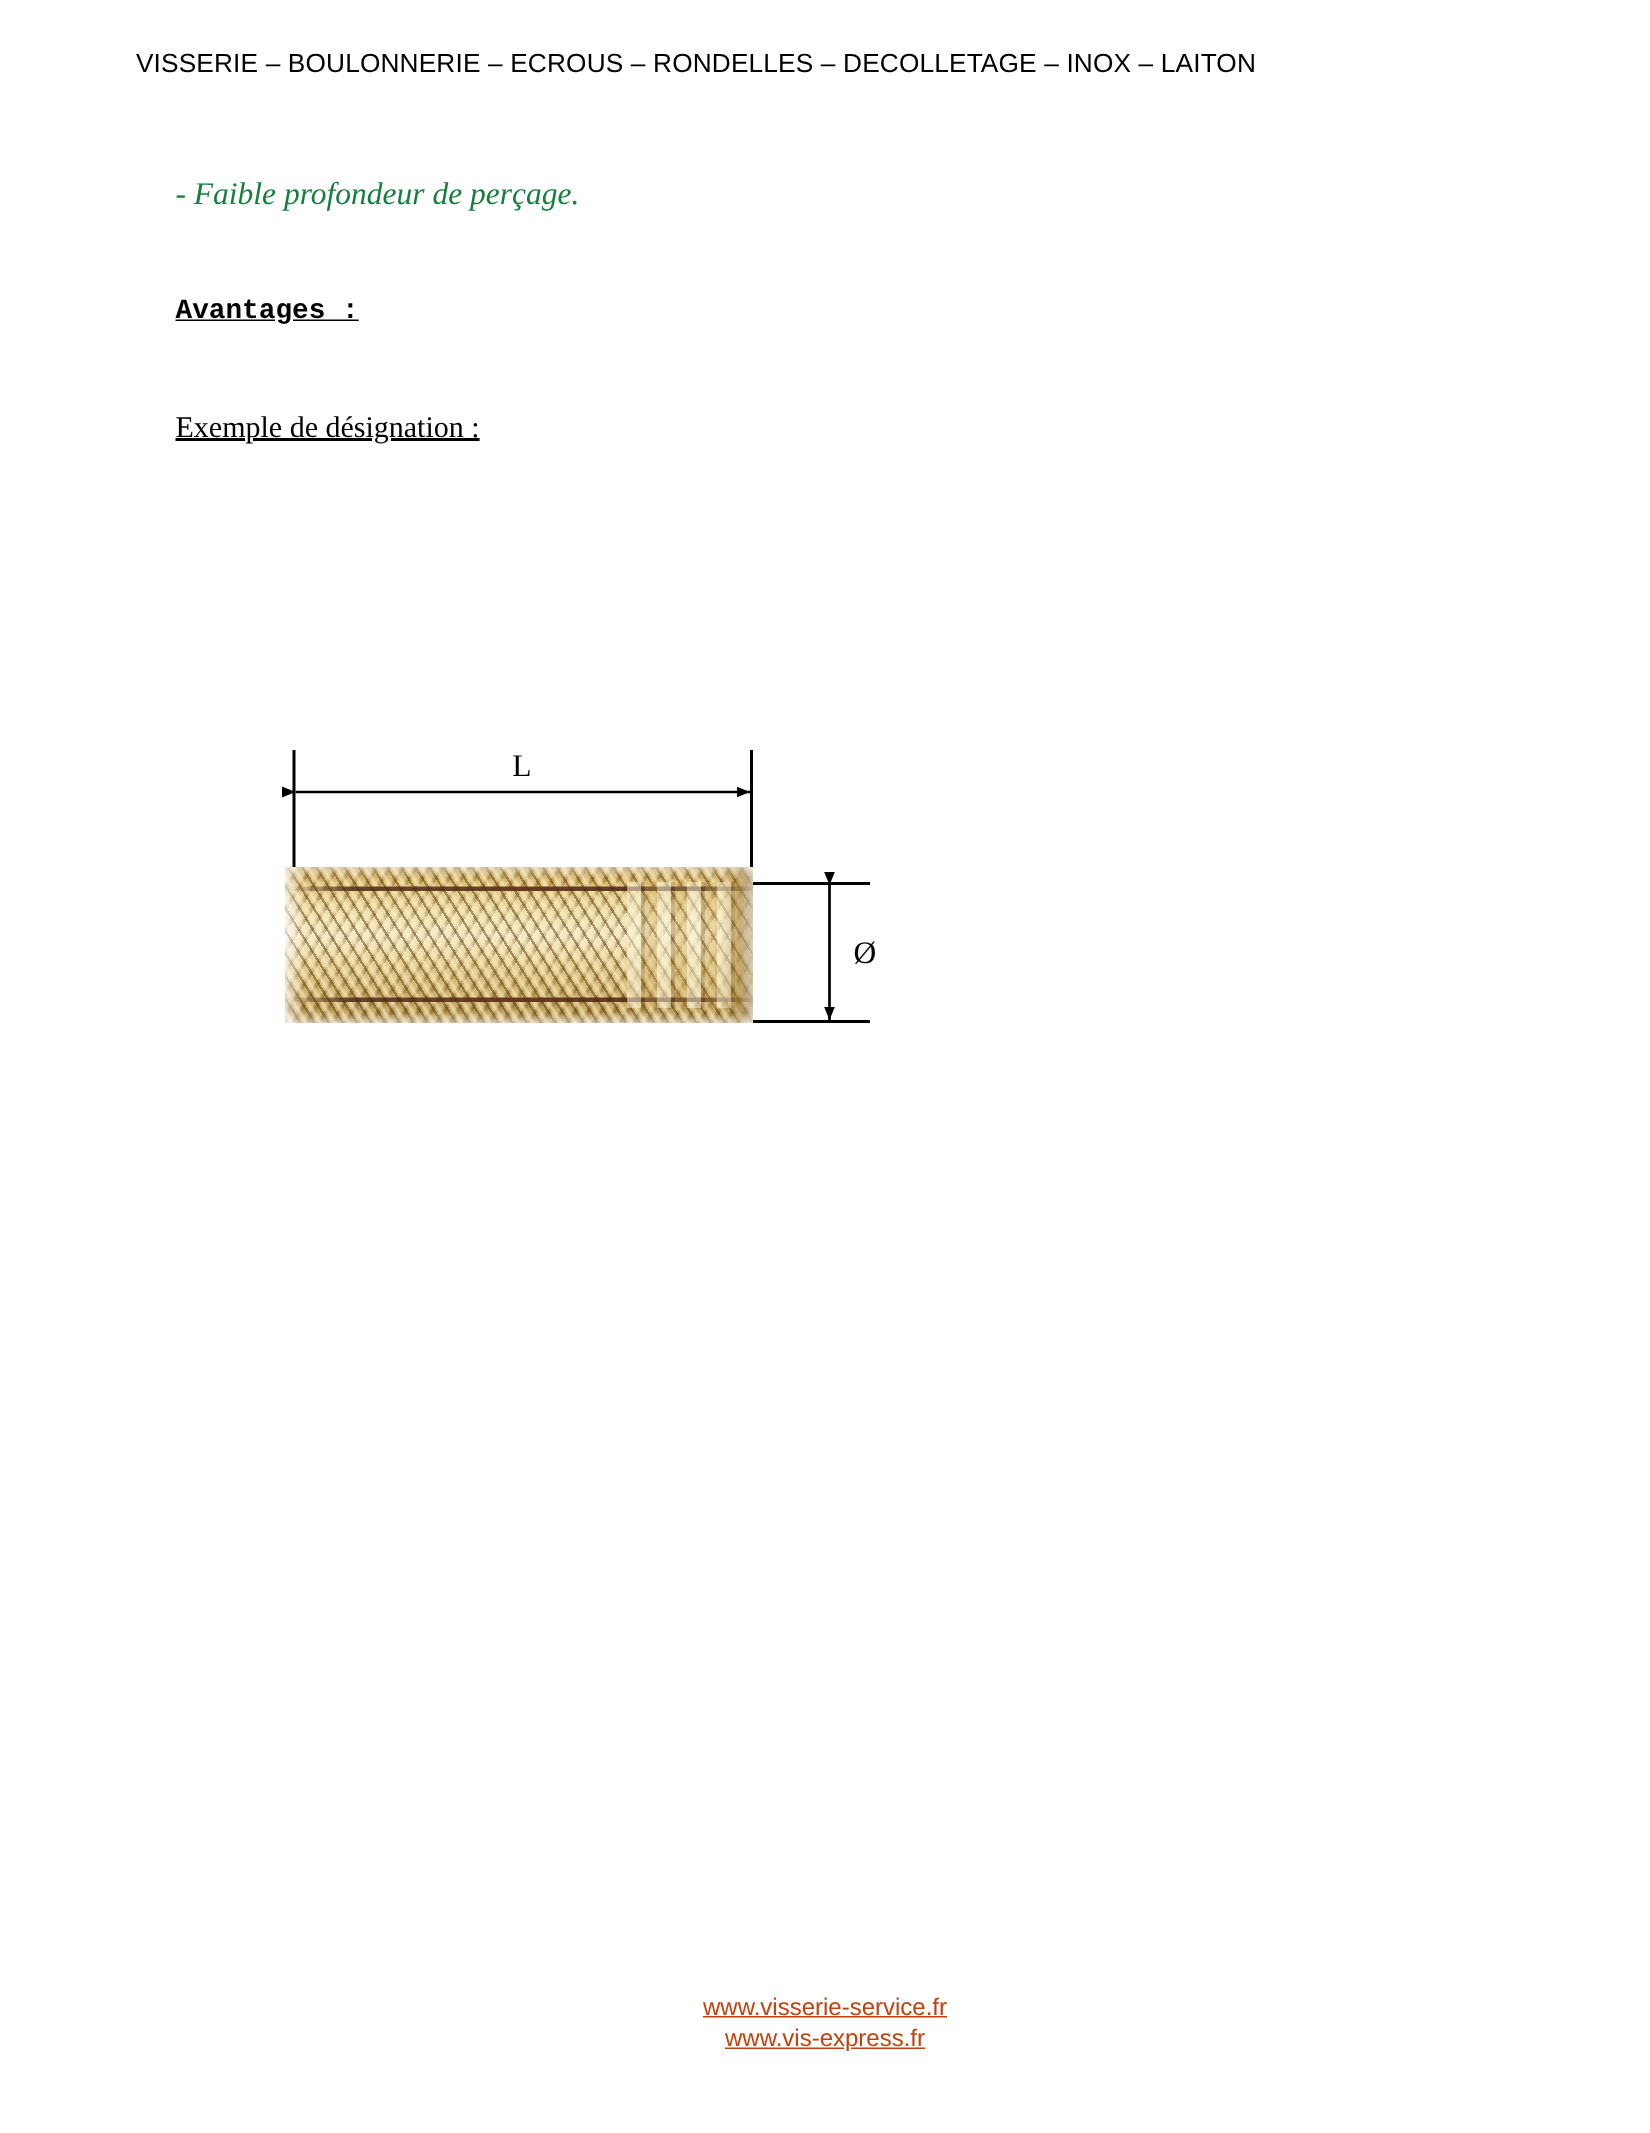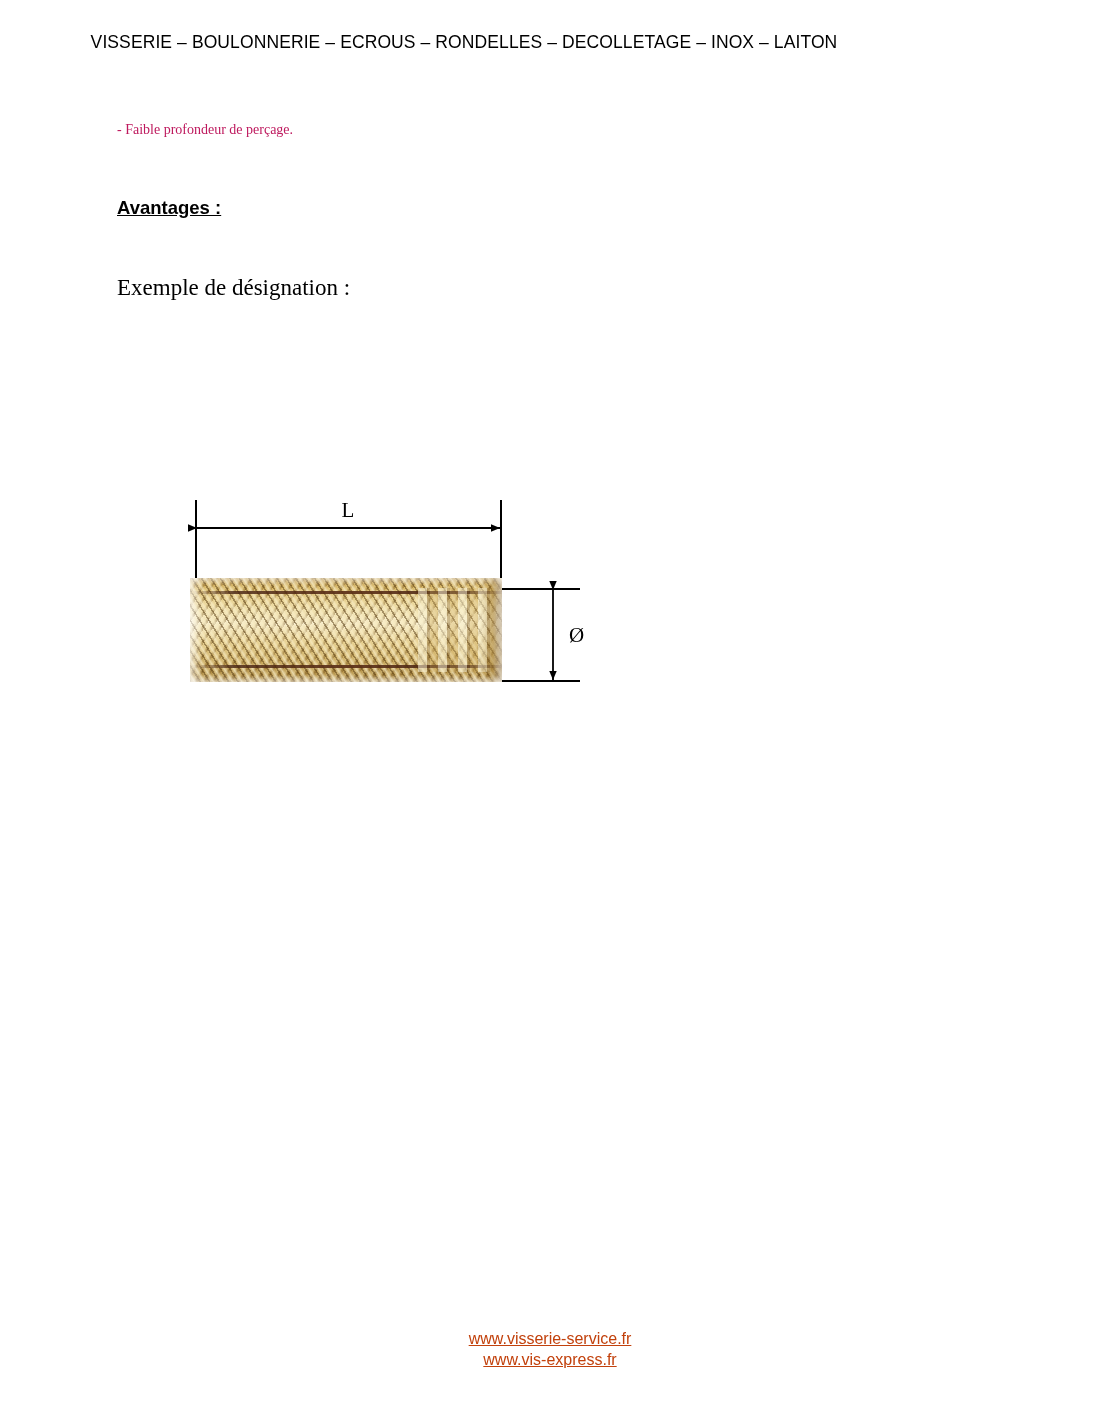--- a/index.html
+++ b/index.html
@@ -33,40 +33,42 @@
 
   
   .body-block {
     position: absolute;
     left: 117px;
     top: 118px;
     width: 860px;
   }
   .para {
     font-family: "Liberation Serif", serif;
-    font-size: 14px;
+    font-size: 21px;
     line-height: 23px;
-    color: #be185d;
+    color: #15803d;
     white-space: nowrap;
+    font-style: italic;
   }
   .gap-lg { height: 56px; }
   .gap-md { height: 33px; }
   .gap-sm { height: 23px; }
 
   .heading-bold {
-    font-family: Liberation Sans, sans-serif;
+    font-family: Liberation Mono, monospace;
     font-size: 18.5px;
     font-weight: bold;
     text-decoration: underline;
     white-space: nowrap;
   }
   .heading-plain {
     font-family: "Liberation Serif", serif;
-    font-size: 23px;
+    font-size: 20px;
     font-weight: normal;
+    text-decoration: underline;
     white-space: nowrap;
   }
   .bullet-list .para { margin: 0; }
 
   
   .figure {
     position: absolute;
     left: 170px;
     top: 480px;
     width: 460px;

